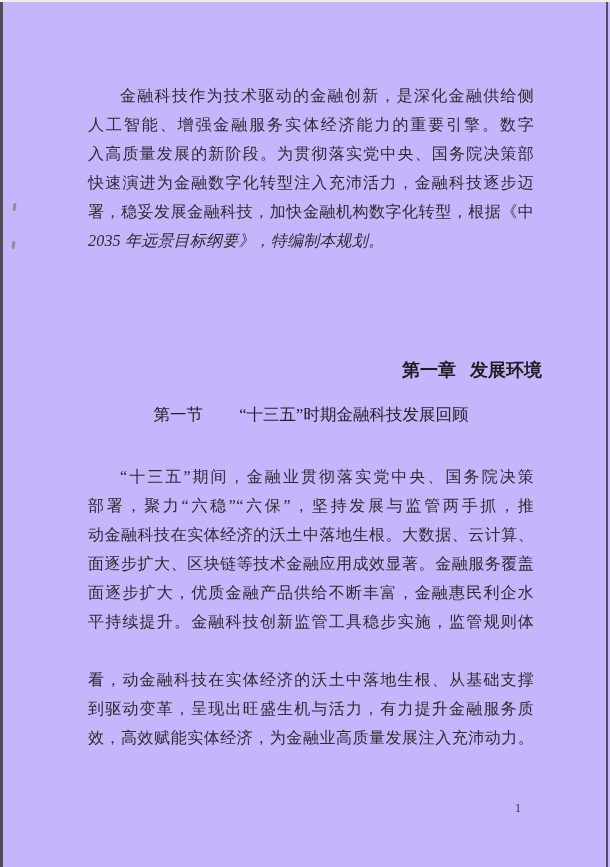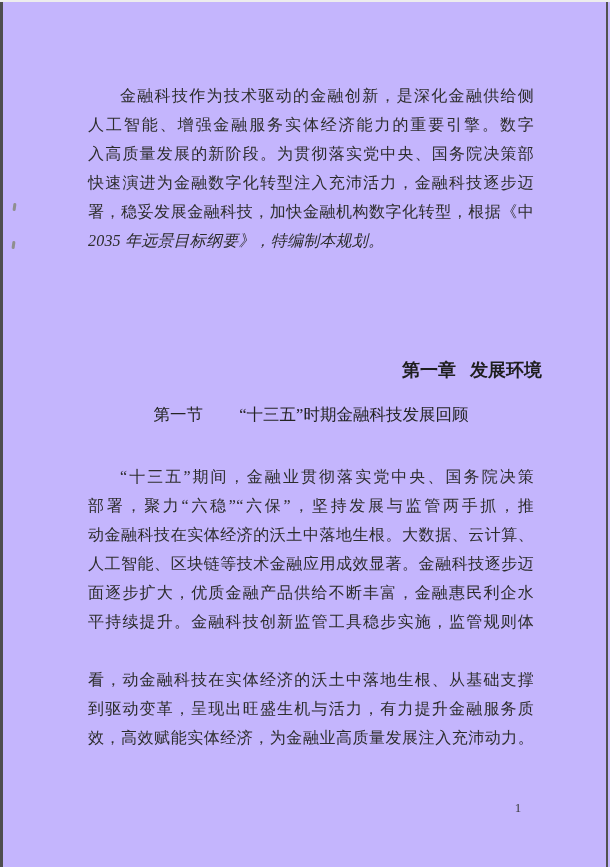--- a/index.html
+++ b/index.html
@@ -139,21 +139,21 @@
 
     <h2 class="section">
       <span class="label">第一节</span>
       <span class="title">“十三五”时期金融科技发展回顾</span>
     </h2>
 
     <div class="para para2">
       <div class="line indent">“十三五”期间，金融业贯彻落实党中央、国务院决策</div>
       <div class="line">部署，聚力“六稳”“六保”，坚持发展与监管两手抓，推</div>
       <div class="line">动金融科技在实体经济的沃土中落地生根。大数据、云计算、</div>
-      <div class="line">人工智能、区块链等技术金融应用成效显著。金融科技逐步迈</div>
+      <div class="line">面逐步扩大、区块链等技术金融应用成效显著。金融服务覆盖</div>
       <div class="line">面逐步扩大，优质金融产品供给不断丰富，金融惠民利企水</div>
       <div class="line">平持续提升。金融科技创新监管工具稳步实施，监管规则体</div>
       <div class="line"></div>
       <div class="line">看，动金融科技在实体经济的沃土中落地生根、从基础支撑</div>
       <div class="line">到驱动变革，呈现出旺盛生机与活力，有力提升金融服务质</div>
       <div class="line">效，高效赋能实体经济，为金融业高质量发展注入充沛动力。</div>
     </div>
 
   </div>
 

